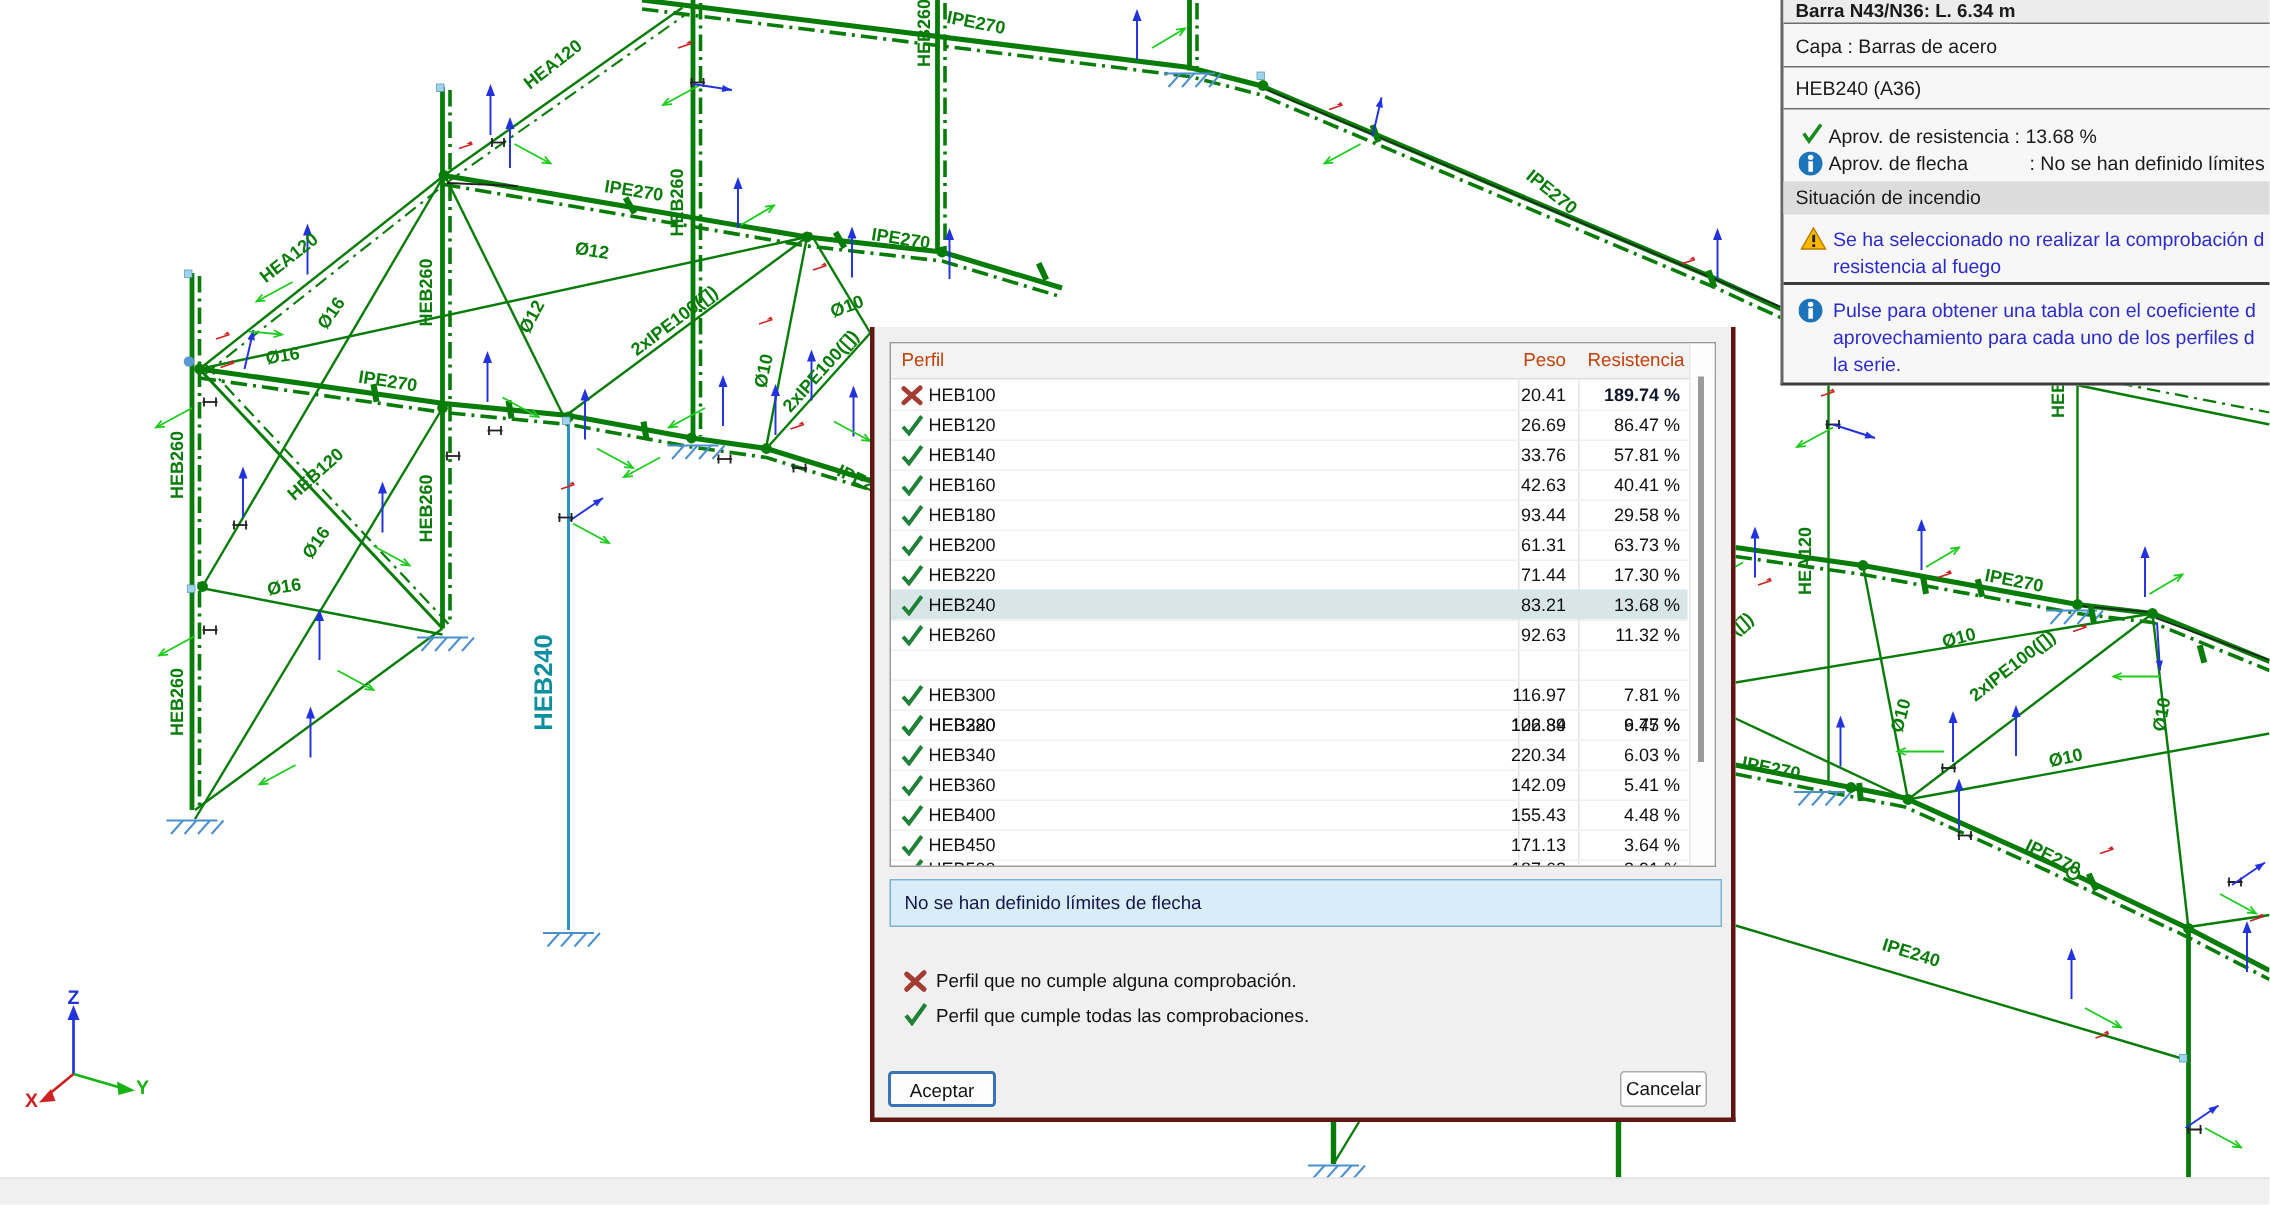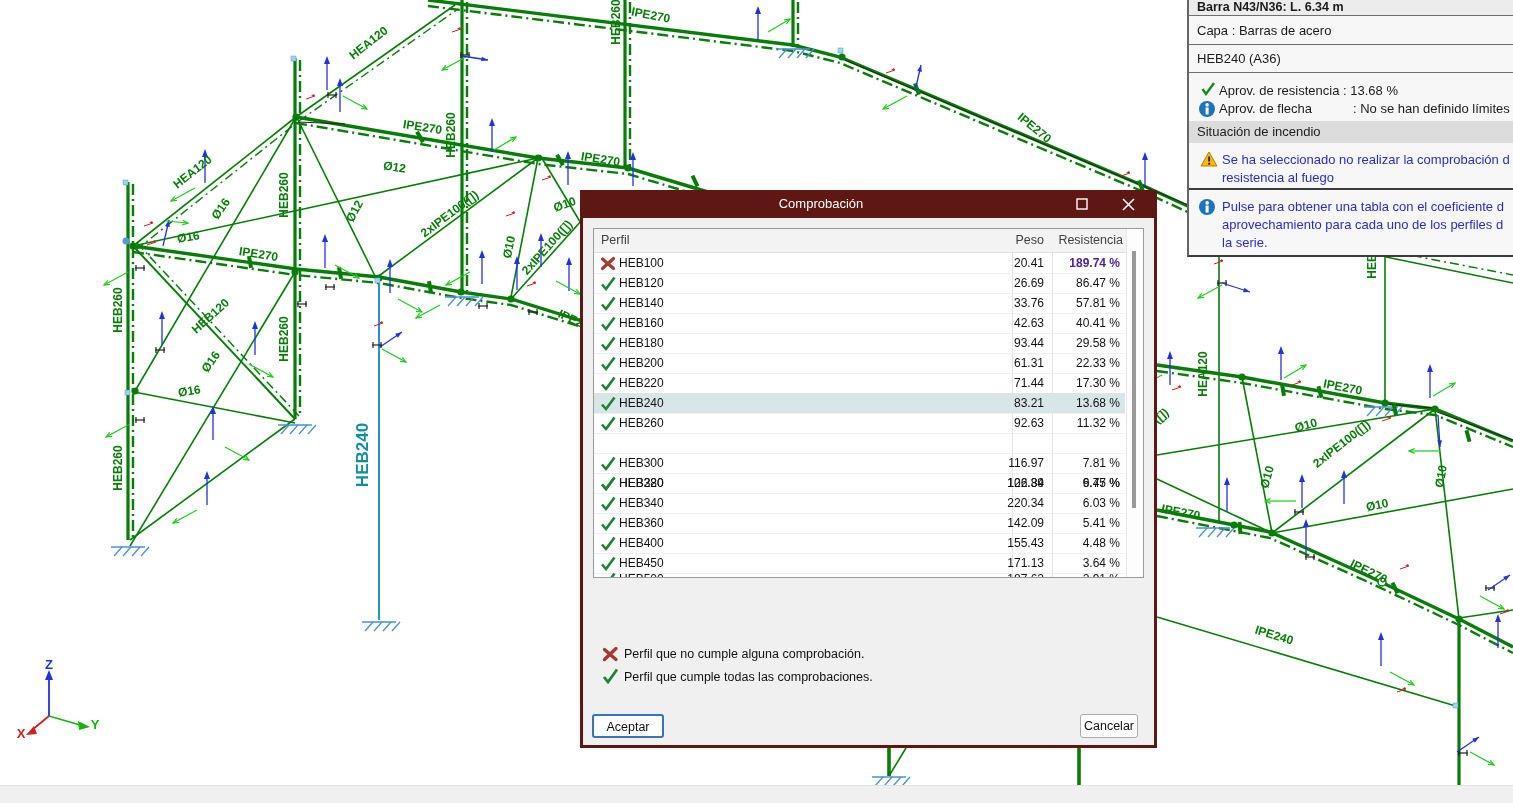--- a/index.html
+++ b/index.html
@@ -8,21 +8,21 @@
   #draw{position:absolute;left:0;top:0;z-index:0;}
   #strip{position:absolute;left:0;top:785px;width:1513px;height:18px;background:#f0f0f0;border-top:1px solid #e2e2e2;z-index:1;}
   
   #dlg{position:absolute;left:580px;top:218px;width:577px;height:530px;z-index:5;
        background:#f0f0f0;border:3px solid #5e1712;border-top:none;box-sizing:border-box;}
   #dlgtitle{position:absolute;left:-3px;top:-28px;width:577px;height:28px;background:#5e1712;}
   #dlgtitle .cap{position:absolute;left:0;top:0;width:482px;height:28px;line-height:28px;text-align:center;color:#fff;font-size:13px;}
   .wbtn{position:absolute;top:0;height:28px;width:34px;}
   #tbl{position:absolute;left:10px;top:10px;width:551px;height:350px;background:#fff;border:1px solid #9b9b9b;box-sizing:border-box;overflow:hidden;}
   .vsep{position:absolute;top:0;bottom:0;width:1px;background:#e4e4e4;}
-  #thead{position:absolute;left:0;top:0;width:549px;height:24px;background:#f3f3f3;border-bottom:1px solid #e0e0e0;box-sizing:border-box;font-size:12.5px;color:#404040;}
+  #thead{position:absolute;left:0;top:0;width:549px;height:24px;background:#f3f3f3;border-bottom:1px solid #e0e0e0;box-sizing:border-box;font-size:12.5px;color:#c2410c;}
   .row{position:absolute;left:0;width:531px;height:20px;font-size:12px;color:#111;}
   .row .ic{position:absolute;left:6px;top:3px;}
   .row .nm{position:absolute;left:25px;top:0;line-height:20px;}
   .row .pe{position:absolute;left:355px;width:95px;text-align:right;line-height:20px;}
   .row .re{position:absolute;left:445px;width:81px;text-align:right;line-height:20px;}
   .rsep{position:absolute;left:0;width:531px;height:1px;background:#efefef;}
   #sbar{position:absolute;right:0;top:0;width:16px;height:348px;background:#fdfdfd;border-left:1px solid #e6e6e6;}
   #sthumb{position:absolute;left:5px;top:22px;width:4px;height:257px;background:#9a9a9a;}
   #infobox{position:absolute;left:10px;top:368px;width:555px;height:32px;background:#d9edf8;border:1px solid #7eb2d2;box-sizing:border-box;font-size:12.5px;color:#15154a;line-height:30px;padding-left:9px;}
   #grp{position:absolute;left:10px;top:414px;width:555px;height:64px;border:1px solid #bababa;border-radius:3px;box-sizing:border-box;}
@@ -442,45 +442,36 @@
     <path d="M78 721 L79 730 L90 727 Z" fill="#14b414"></path>
     <line x1="49" y1="716" x2="32" y2="730" stroke="#cc2222" stroke-width="1.8"></line>
     <path d="M34 726 L37 734 L26 735 Z" fill="#cc2222"></path>
     <text x="0" y="0" transform="translate(49 669) rotate(0)" text-anchor="middle" fill="#2233dd" font-size="13" font-family="Liberation Sans,sans-serif" font-weight="bold">Z</text>
     <text x="0" y="0" transform="translate(95 729) rotate(0)" text-anchor="middle" fill="#14b414" font-size="13" font-family="Liberation Sans,sans-serif" font-weight="bold">Y</text>
     <text x="0" y="0" transform="translate(21 738) rotate(0)" text-anchor="middle" fill="#cc2222" font-size="13" font-family="Liberation Sans,sans-serif" font-weight="bold">X</text>
   </svg>
 <div id="strip"></div>
 
 <div id="dlg">
-  <div id="dlgtitle">
-    <div class="cap">Comprobación</div>
-    <svg class="wbtn" style="right:58px" width="34" height="28">
-        <rect x="12" y="9" width="10" height="10" fill="none" stroke="#fff" stroke-width="1.4"></rect>
-      </svg>
-    <svg class="wbtn" style="right:12px" width="34" height="28">
-        <path d="M12 9 L23 20 M23 9 L12 20" stroke="#fff" stroke-width="1.6" fill="none"></path>
-      </svg>
-  </div>
   <div id="tbl">
     <div class="vsep" style="left:418px"></div>
     <div class="vsep" style="left:458px"></div>
     <div id="thead">
         <span style="position:absolute;left:7px;top:4px">Perfil</span>
         <span style="position:absolute;left:340px;width:110px;text-align:right;top:4px">Peso</span>
         <span style="position:absolute;left:390px;width:139px;text-align:right;top:4px">Resistencia</span>
       </div>
     <div id="rows">
         <div class="row" style="top:24px;">
           <span class="ic"><svg width="16" height="15">
               <path d="M2.5 3 L13.5 12.5 M13.5 2.5 L2.5 12.5" stroke="#a33c33" stroke-width="3.2" stroke-linecap="round"></path>
             </svg></span>
           <span class="nm">HEB100</span>
           <span class="pe">20.41</span>
-          <span class="re" style="color:#4c1d95;font-weight:bold;">189.74 %</span>
+          <span class="re" style="color:#0f172a;font-weight:bold;">189.74 %</span>
         </div>
         <div class="rsep" style="top:44px"></div>
         <div class="row" style="top:44px;">
           <span class="ic"><svg width="17" height="15">
               <path d="M2 8.5 L6 13 L14.5 1.5" stroke="#1f8238" stroke-width="2.6" fill="none"></path>
             </svg></span>
           <span class="nm">HEB120</span>
           <span class="pe">26.69</span>
           <span class="re" style="">86.47 %</span>
         </div>
@@ -511,21 +502,21 @@
           <span class="pe">93.44</span>
           <span class="re" style="">29.58 %</span>
         </div>
         <div class="rsep" style="top:124px"></div>
         <div class="row" style="top:124px;">
           <span class="ic"><svg width="17" height="15">
               <path d="M2 8.5 L6 13 L14.5 1.5" stroke="#1f8238" stroke-width="2.6" fill="none"></path>
             </svg></span>
           <span class="nm">HEB200</span>
           <span class="pe">61.31</span>
-          <span class="re" style="">22.33 %</span>
+          <span class="re" style="">63.73 %</span>
         </div>
         <div class="rsep" style="top:144px"></div>
         <div class="row" style="top:144px;">
           <span class="ic"><svg width="17" height="15">
               <path d="M2 8.5 L6 13 L14.5 1.5" stroke="#1f8238" stroke-width="2.6" fill="none"></path>
             </svg></span>
           <span class="nm">HEB220</span>
           <span class="pe">71.44</span>
           <span class="re" style="">17.30 %</span>
         </div>
@@ -617,20 +608,21 @@
             </svg></span>
           <span class="nm">HEB500</span>
           <span class="pe">187.62</span>
           <span class="re" style="">2.91 %</span>
         </div>
       </div>
     <div id="sbar">
         <div id="sthumb"></div>
       </div>
   </div>
+  <div id="infobox">No se han definido límites de flecha</div>
   <div class="gi" style="left:19px;top:428px"><svg width="17" height="16">
         <path d="M2.5 3.5 L14 13.5 M14 2.5 L2.5 13.5" stroke="#a33c33" stroke-width="3.4" stroke-linecap="round"></path>
       </svg></div>
   <div class="gi" style="left:41px;top:429px">Perfil que no cumple alguna comprobación.</div>
   <div class="gi" style="left:19px;top:450px"><svg width="17" height="16">
         <path d="M2 9 L6 14 L15 1.5" stroke="#1f8238" stroke-width="2.8" fill="none"></path>
       </svg></div>
   <div class="gi" style="left:41px;top:452px">Perfil que cumple todas las comprobaciones.</div>
   <div class="btn" id="bok">Aceptar</div>
   <div class="btn" id="bcancel">Cancelar</div>

